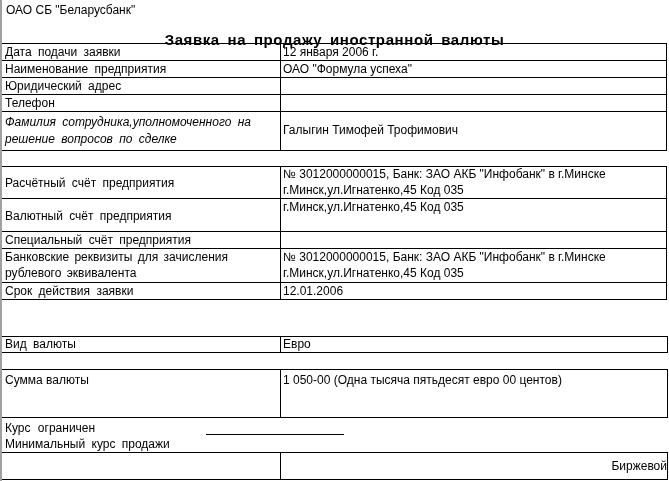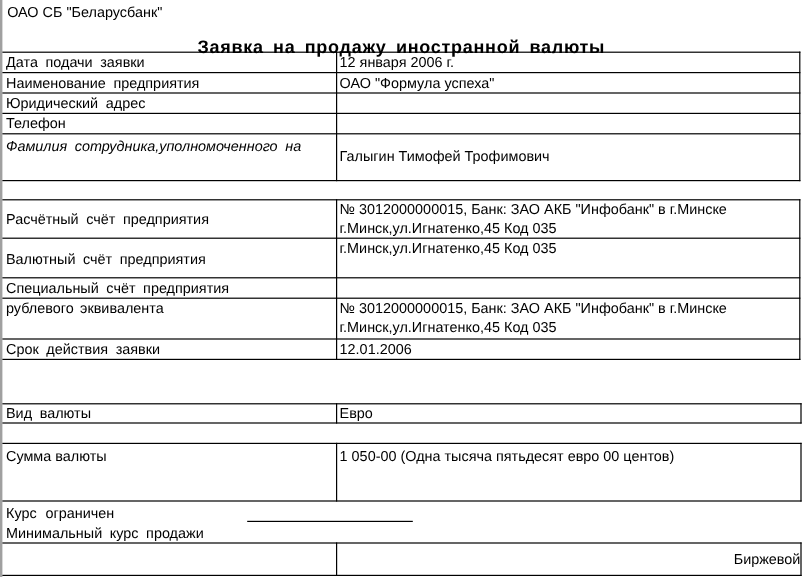--- a/index.html
+++ b/index.html
@@ -44,20 +44,21 @@
   <div class="cell val" style="left:283px;top:61px">ОАО "Формула успеха"</div>
 
   <div class="cell" style="left:5px;top:78px">Юридический адрес</div>
   <div class="cell val" style="left:283px;top:78px;width:380px;height:16px"></div>
 
   <div class="cell" style="left:5px;top:95px">Телефон</div>
   <div class="cell val" style="left:283px;top:95px;width:380px;height:16px"></div>
 
   <div class="cell two" style="left:5px;top:114px">
     <div>Фамилия сотрудника,уполномоченного на</div>
+    <div>решение вопросов по сделке</div>
   </div>
   <div class="cell val" style="left:283px;top:122px">Галыгин Тимофей Трофимович</div>
 </div>
 
 <div>
   <div class="hl" style="left:2px;width:665px;top:166px"></div>
   <div class="hl" style="left:2px;width:665px;top:198px"></div>
   <div class="hl" style="left:2px;width:665px;top:231px"></div>
   <div class="hl" style="left:2px;width:665px;top:248px"></div>
   <div class="hl" style="left:2px;width:665px;top:282px"></div>
@@ -73,20 +74,21 @@
 
   <div class="cell" style="left:5px;top:208px">Валютный счёт предприятия</div>
   <div class="cell val" style="left:283px;top:199px">
     <div>г.Минск,ул.Игнатенко,45 Код 035</div>
   </div>
 
   <div class="cell" style="left:5px;top:232px">Специальный счёт предприятия</div>
   <div class="cell val" style="left:283px;top:232px;width:380px;height:16px"></div>
 
   <div class="cell" style="left:5px;top:249px;word-spacing:2px">
+    <div>Банковские реквизиты для зачисления</div>
     <div>рублевого эквивалента</div>
   </div>
   <div class="cell val" style="left:283px;top:249px">
     <div>№ 3012000000015, Банк: ЗАО АКБ "Инфобанк" в г.Минске</div>
     <div>г.Минск,ул.Игнатенко,45 Код 035</div>
   </div>
 
   <div class="cell" style="left:5px;top:283px">Срок действия заявки</div>
   <div class="cell val" style="left:283px;top:283px">12.01.2006</div>
 </div>

